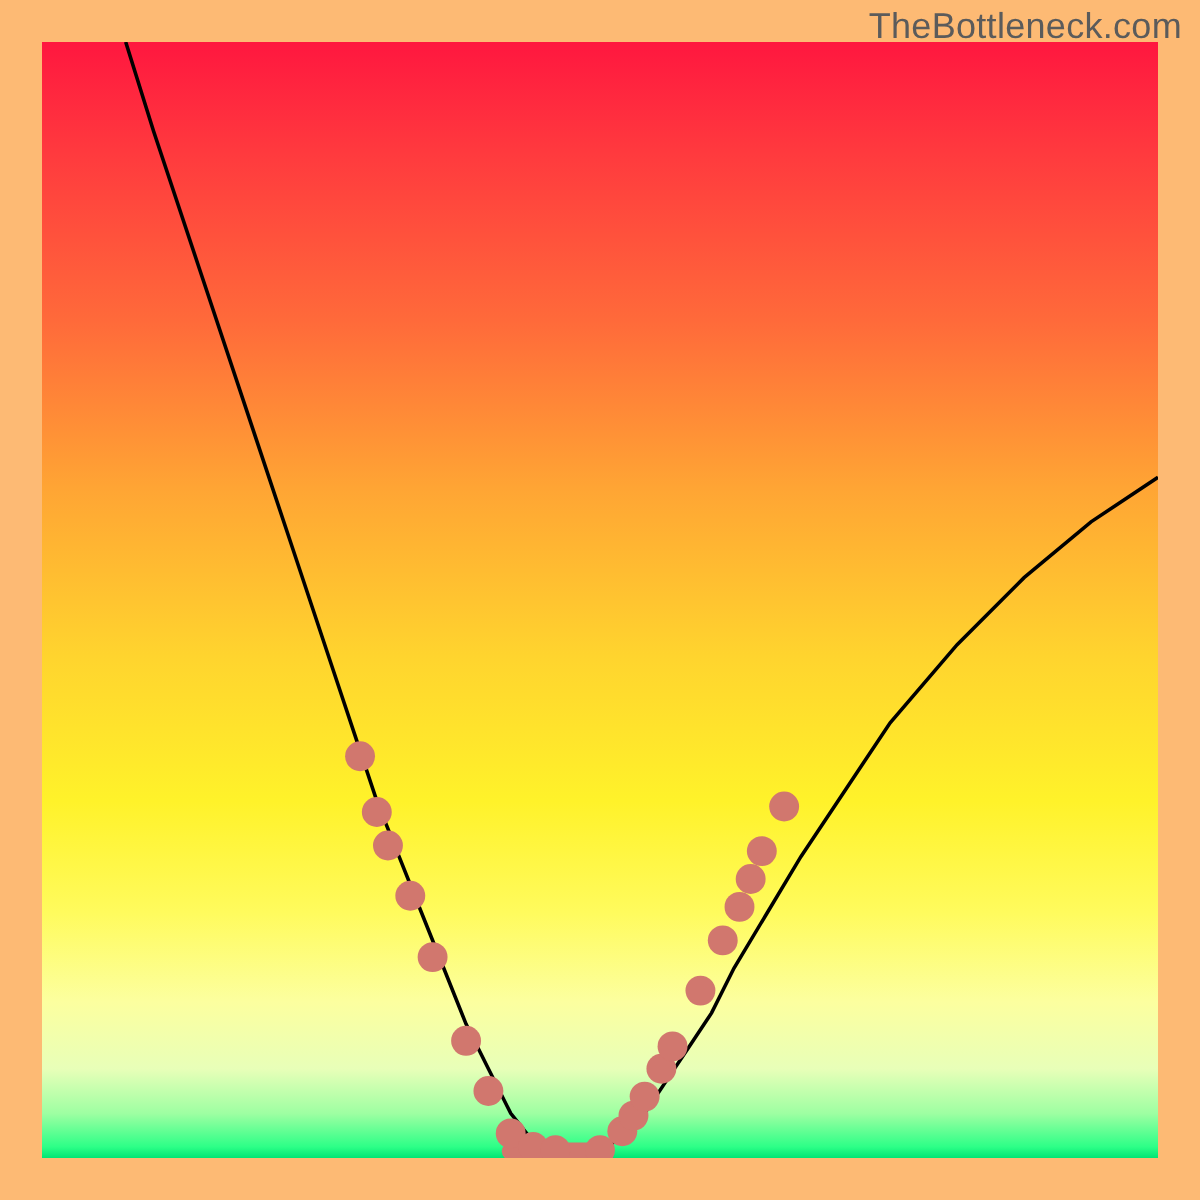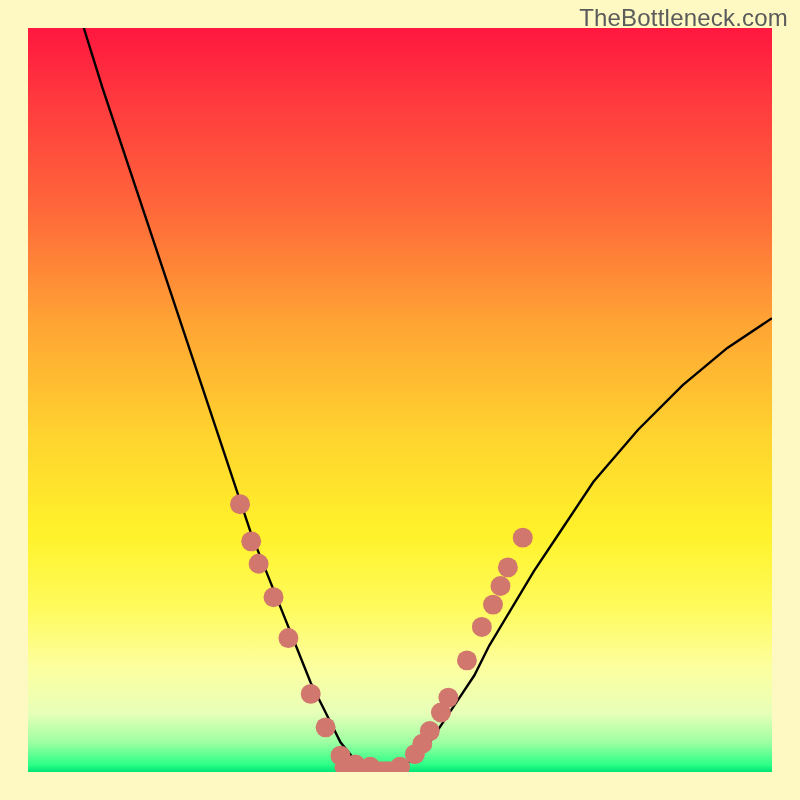--- a/index.html
+++ b/index.html
@@ -8,21 +8,21 @@
     width: 800px;
     height: 800px;
     overflow: hidden;
     font-family: Arial, Helvetica, sans-serif;
     background: #000;
   }
   .frame {
     position: relative;
     width: 800px;
     height: 800px;
-    background: #fef9c3;
+    background: #fdba74;
   }
   .plot-area {
     position: absolute;
     left: 28px;
     top: 28px;
     width: 744px;
     height: 744px;
     
     background: linear-gradient(
       to bottom,

